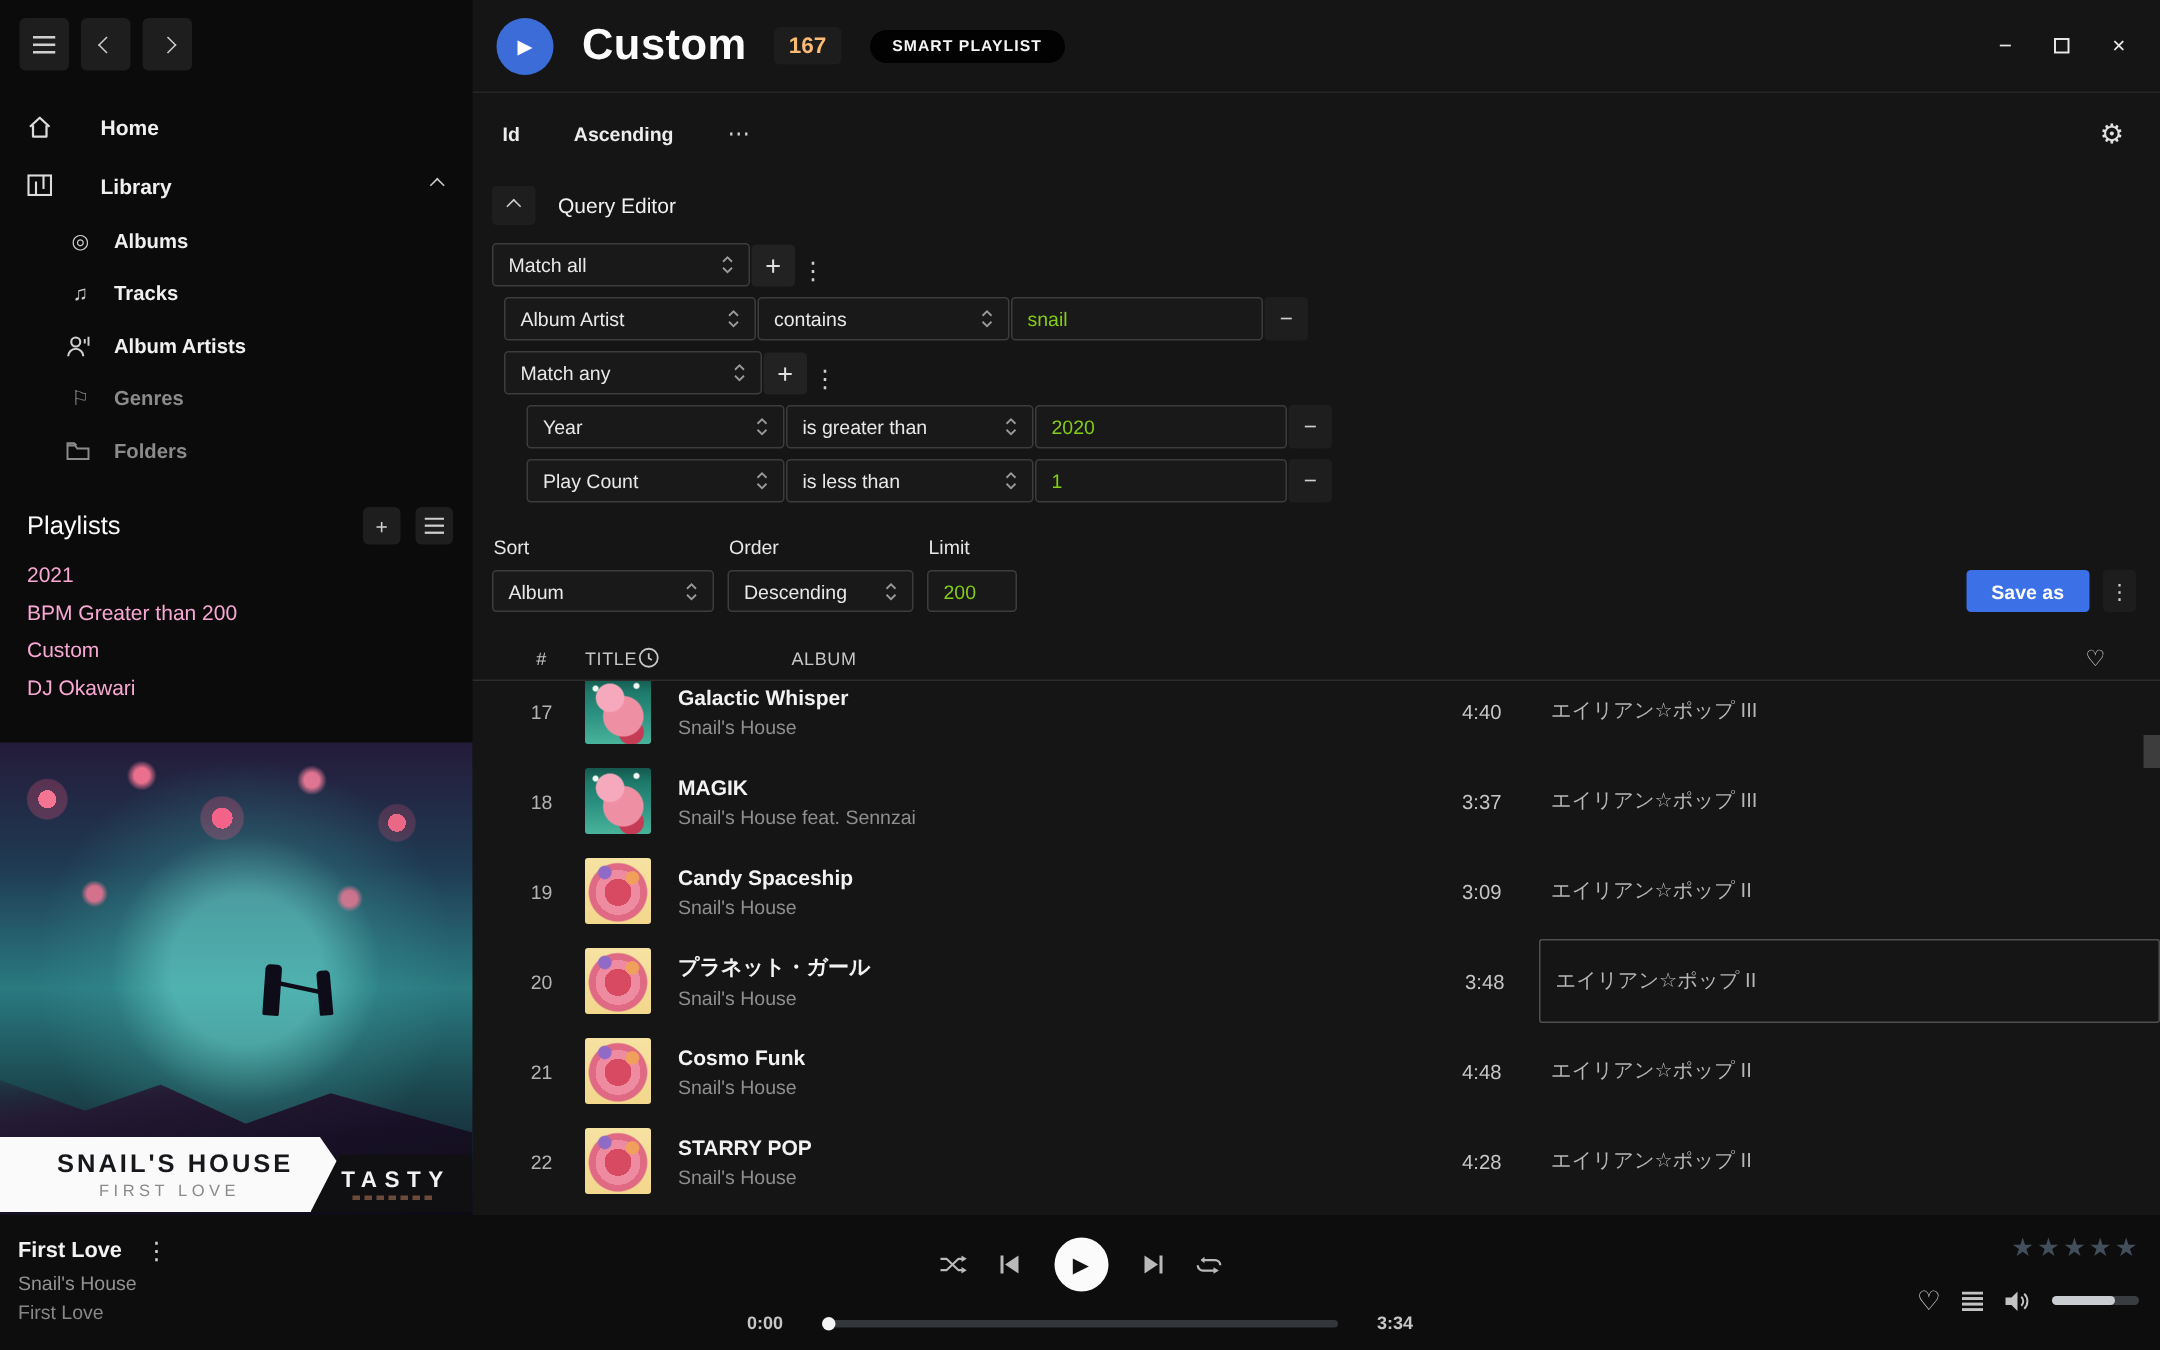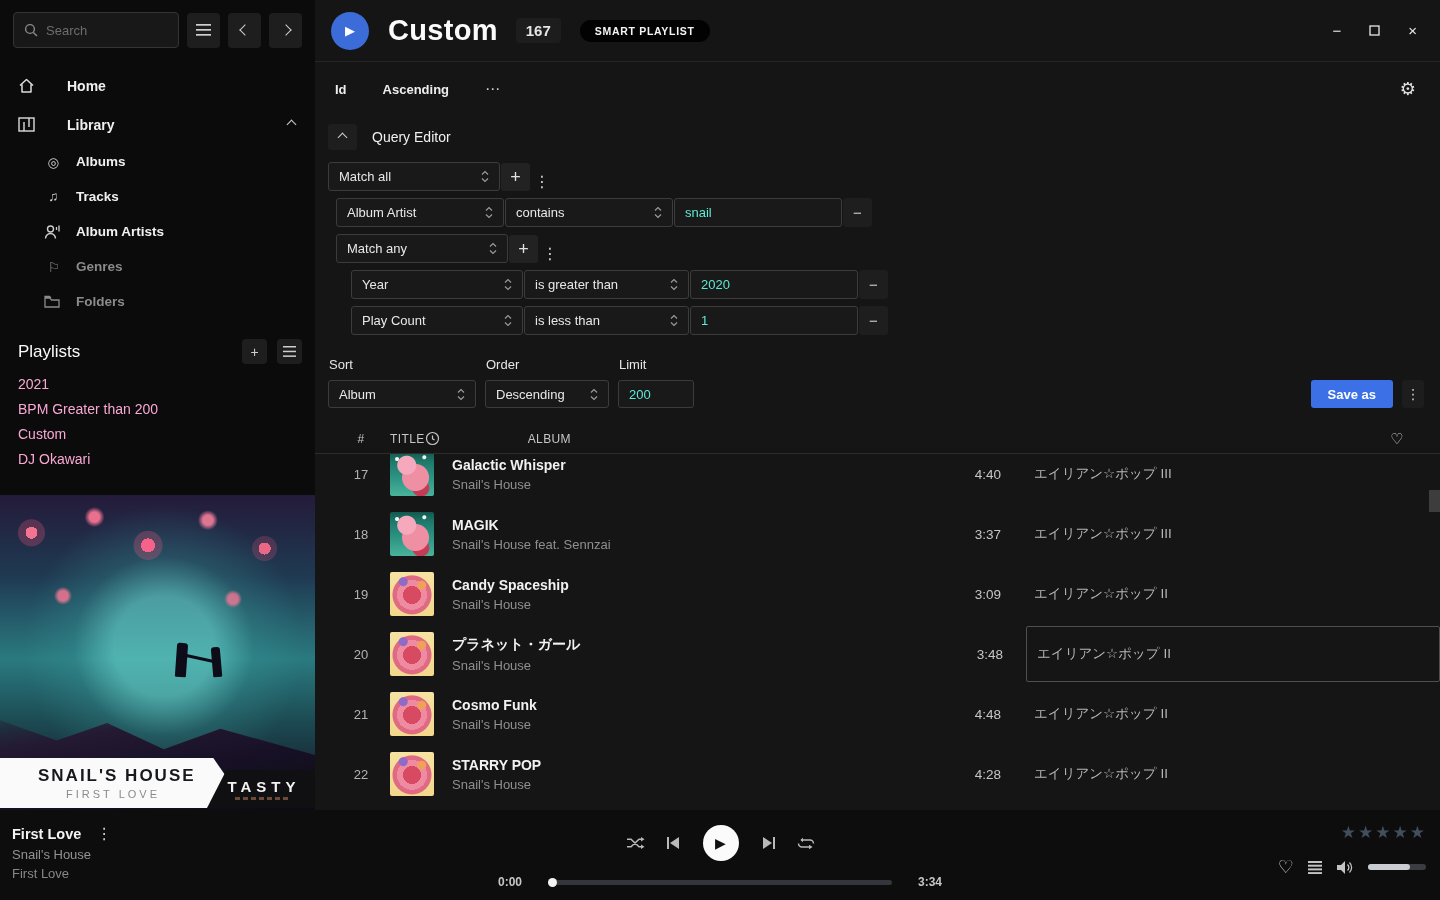--- a/index.html
+++ b/index.html
@@ -54,39 +54,39 @@
     clip-path:polygon(18% 0, 100% 0, 100% 100%, 0 100%); display:flex; flex-direction:column; align-items:center; justify-content:center; }
   .banner-black .bb-label { font-size:15px; font-weight:bold; letter-spacing:5px; color:#f2f2f2; margin-left:6px; }
   .bb-sub { display:flex; gap:3px; margin-top:2px; }
   .bb-sub i { display:block; width:5px; height:3px; background:#6b4a3a; }
 
   
   .main { position:absolute; left:315px; top:0; width:1125px; height:810px; background:#151515; }
   .main-header { display:flex; align-items:center; height:62px; padding-left:16px; border-bottom:1px solid #262626; }
   .play-circle { width:38px; height:38px; border-radius:50%; border:none; background:#3b6cd8; color:#fff; display:flex; align-items:center; justify-content:center; font-size:13px; cursor:pointer; }
   .page-title { font-size:29px; font-weight:bold; color:#fbfbfb; margin-left:19px; letter-spacing:.3px; }
-  .count-badge { margin-left:18px; background:#1d1d1d; border-radius:4px; padding:4px 10px; font-size:15px; font-weight:bold; color:#e5e5e5; }
+  .count-badge { margin-left:18px; background:#1d1d1d; border-radius:4px; padding:4px 10px; font-size:15px; font-weight:bold; color:#fdba74; }
   .smart-badge { margin-left:19px; background:#020202; border-radius:12px; padding:5px 15px; font-size:10.5px; font-weight:bold; letter-spacing:.7px; color:#f4f4f4; }
   .win-controls { margin-left:auto; display:flex; align-items:center; gap:28px; padding-right:23px; color:#e9e9e9; }
   .win-btn { background:none; border:none; color:#e9e9e9; font-size:15px; cursor:pointer; display:flex; align-items:center; }
 
   .toolbar { display:flex; align-items:center; height:54px; padding:0 24px 0 20px; }
   .toolbar .t-item { font-size:13px; font-weight:bold; color:#ededed; margin-right:36px; cursor:pointer; }
   .toolbar .t-dots { font-size:15px; color:#cfcfcf; cursor:pointer; letter-spacing:1px; }
   .toolbar .gear { margin-left:auto; font-size:18px; color:#e2e2e2; cursor:pointer; }
 
   .qe { padding-left:13px; }
   .qe-head { display:flex; align-items:center; gap:15px; margin-top:8px; }
   .collapse-btn { width:29px; height:26px; background:#1e1e1e; border:none; border-radius:3px; display:flex; align-items:center; justify-content:center; cursor:pointer; }
   .qe-title { font-size:14px; color:#f0f0f0; }
   .qrow { display:flex; align-items:flex-end; gap:1px; margin-top:8px; }
   .select, .tinput { height:29px; background:#191919; border:1px solid #3c3c3c; border-radius:3px; display:flex; align-items:center; padding:0 10px; font-size:13px; color:#e8e8e8; }
   .select { justify-content:space-between; cursor:pointer; }
-  .tinput input { width:100%; background:transparent; border:none; outline:none; color:#5eead4; font-size:13px; font-family:inherit; }
-  .w-172{width:172px}.w-168{width:168px}.w-165{width:165px}.w-148{width:148px}.w-124{width:124px}.w-76{width:76px}
+  .tinput input { width:100%; background:transparent; border:none; outline:none; color:#84cc16; font-size:13px; font-family:inherit; }
+  .w-172{width:172px}.w-168{width:168px}.w-165{width:165px}.w-148{width:148px}.w-124{width:124px}.w-76{width:60px}
   .plus-btn { width:29px; height:28px; background:#222; border:none; border-radius:3px; color:#e0e0e0; font-size:18px; line-height:1; cursor:pointer; }
   .minus-btn { width:29px; height:29px; background:#1e1e1e; border:none; border-radius:3px; color:#cfcfcf; font-size:15px; cursor:pointer; }
   .vdots { color:#cfcfcf; font-size:16px; cursor:pointer; padding:0 3px; }
   .indent-1 { margin-left:8px; }
   .indent-2 { margin-left:23px; }
 
   .sort-row { display:flex; align-items:flex-end; margin-top:22px; padding-right:16px; }
   .field-group { margin-right:9px; }
   .field-label { font-size:13px; color:#e6e6e6; margin-bottom:8px; margin-left:1px; }
   .sort-row .select, .sort-row .tinput { height:28px; }
@@ -154,29 +154,20 @@
   .chev.up { transform:rotate(-135deg); width:7px; height:7px; }
   svg { display:block; }
 </style>
 </head>
 <body>
 
 <div class="app">
 
   <aside class="sidebar">
     <div class="search-row">
-      <div class="search-box">
-        <span>
-          <svg width="14" height="14" viewBox="0 0 14 14">
-              <circle cx="6" cy="6" r="4.4" fill="none" stroke="#8a8a8a" stroke-width="1.4"></circle>
-              <line x1="9.4" y1="9.4" x2="13" y2="13" stroke="#8a8a8a" stroke-width="1.4"></line>
-            </svg>
-        </span>
-        <input type="text" placeholder="Search" style="">
-      </div>
       <button class="sq-btn">
         <span>
           <svg width="15" height="12" viewBox="0 0 15 12">
               <rect y="0" width="15" height="1.7" fill="#cfcfcf"></rect>
               <rect y="5" width="15" height="1.7" fill="#cfcfcf"></rect>
               <rect y="10" width="15" height="1.7" fill="#cfcfcf"></rect>
             </svg>
         </span>
       </button>
       <button class="sq-btn">

